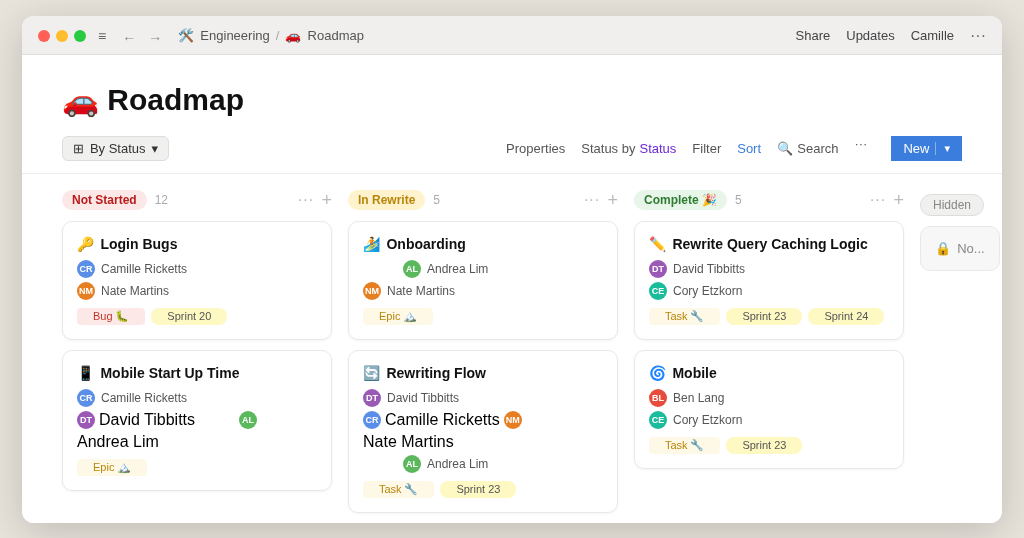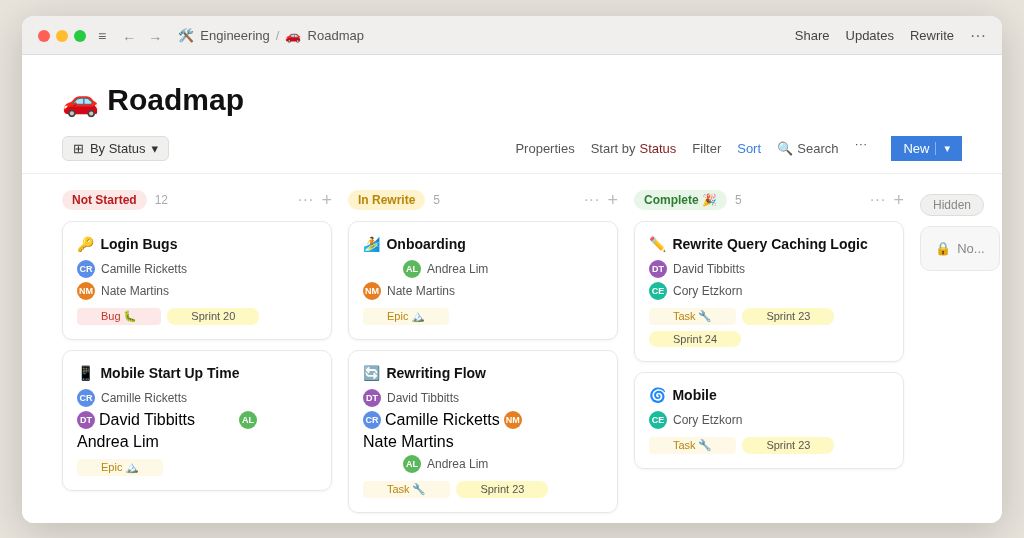--- a/index.html
+++ b/index.html
@@ -122,21 +122,21 @@
     .toolbar-btn {
       background: none;
       border: none;
       cursor: pointer;
       font-size: 13px;
       color: #555;
       display: flex;
       align-items: center;
       gap: 4px;
     }
-    .group-status-label { color: #7f1d1d; font-weight: 500; }
+    .group-status-label { color: #6d28d9; font-weight: 500; }
     .sort-btn { color: #3b7ddd; font-weight: 500; }
     .search-area {
       display: flex;
       align-items: center;
       gap: 4px;
       color: #555;
       cursor: pointer;
     }
     .new-btn {
       display: flex;
@@ -247,21 +247,21 @@
     .avatar-orange { background: #e67e22; }
     .avatar-teal { background: #1abc9c; }
     .avatar-red { background: #e74c3c; }
     .card-tags {
       display: flex;
       flex-wrap: wrap;
       gap: 6px;
       margin-top: 8px;
     }
     .tag {
-      padding: 2px 24px;
+      padding: 2px 16px;
       border-radius: 4px;
       font-size: 11px;
       font-weight: 500;
     }
     .tag-bug { background: #fde8e8; color: #c0392b; }
     .tag-sprint { background: #fef9c3; color: #555; border-radius: 8px; }
     .tag-epic { background: #fef9e7; color: #b8860b; }
     .tag-task { background: #fef9e7; color: #b8860b; }
     .persons-row {
       display: flex;
@@ -318,21 +318,21 @@
     <div class="breadcrumb">
       <span>🛠️</span>
       <span>Engineering</span>
       <span class="breadcrumb-sep">/</span>
       <span>🚗</span>
       <span>Roadmap</span>
     </div>
     <div class="header-actions">
       <button class="header-action-btn">Share</button>
       <button class="header-action-btn">Updates</button>
-      <button class="header-action-btn">Rewrite</button>
+      <button class="header-action-btn">Camille</button>
       <span class="more-dots">···</span>
     </div>
   </div>
 
   <div class="app-body">
 
     <div class="page-header">
       <h1 class="page-title">
         <span>🚗</span>
         <span>Roadmap</span>
@@ -343,21 +343,21 @@
       <div class="toolbar-left">
         <button class="view-btn">
           <span>⊞</span>
           <span>By Status</span>
           <span>▾</span>
         </button>
       </div>
       <div class="toolbar-center">
         <button class="toolbar-btn">Properties</button>
         <button class="toolbar-btn">
-          <span>Start by</span>
+          <span>Status by</span>
           <span class="group-status-label">Status</span>
         </button>
         <button class="toolbar-btn">Filter</button>
         <button class="toolbar-btn sort-btn">Sort</button>
         <div class="search-area">
           <span>🔍</span>
           <span>Search</span>
         </div>
         <span>···</span>
         <button class="new-btn">
@@ -502,20 +502,24 @@
             <span class="tag tag-sprint">Sprint 24</span>
           </div>
         </div>
 
         <div class="card">
           <div class="card-title">
             <span>🌀</span>
             <span>Mobile</span>
           </div>
           <div class="card-person">
+            <span class="avatar avatar-red">BL</span>
+            <span>Ben Lang</span>
+          </div>
+          <div class="card-person">
             <span class="avatar avatar-teal">CE</span>
             <span>Cory Etzkorn</span>
           </div>
           <div class="card-tags">
             <span class="tag tag-task">Task 🔧</span>
             <span class="tag tag-sprint">Sprint 23</span>
           </div>
         </div>
       </div>
 

